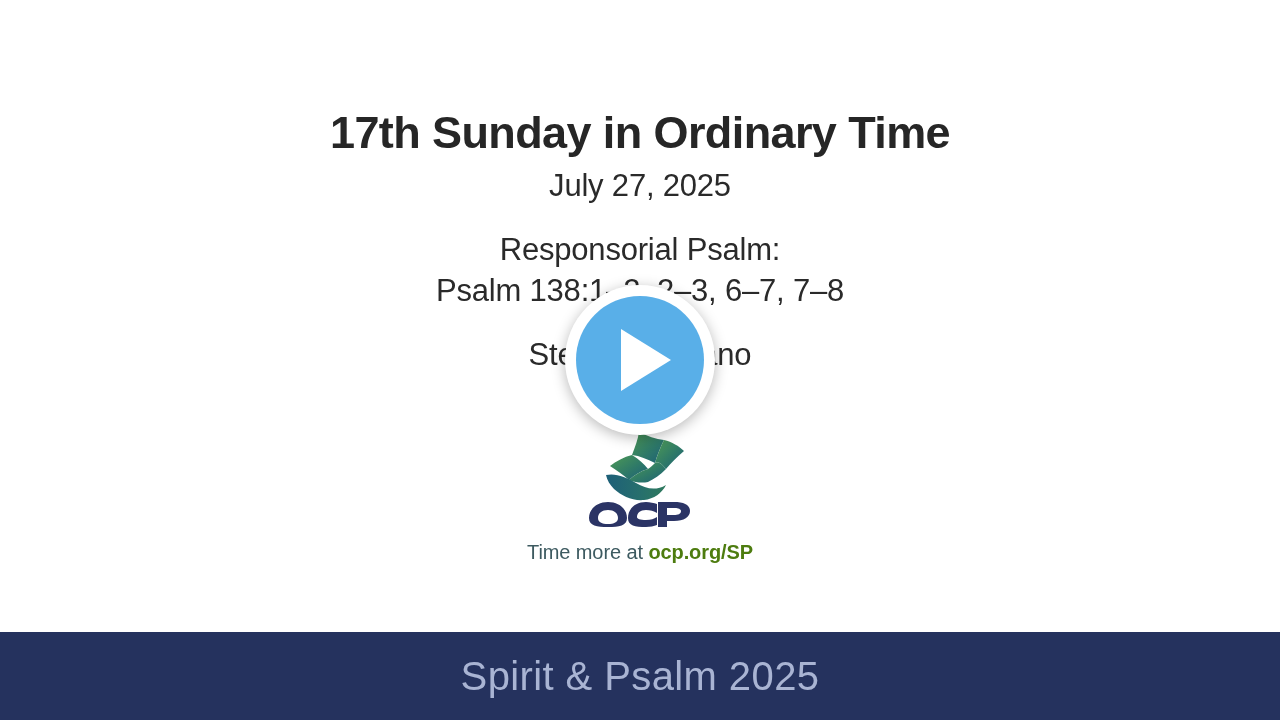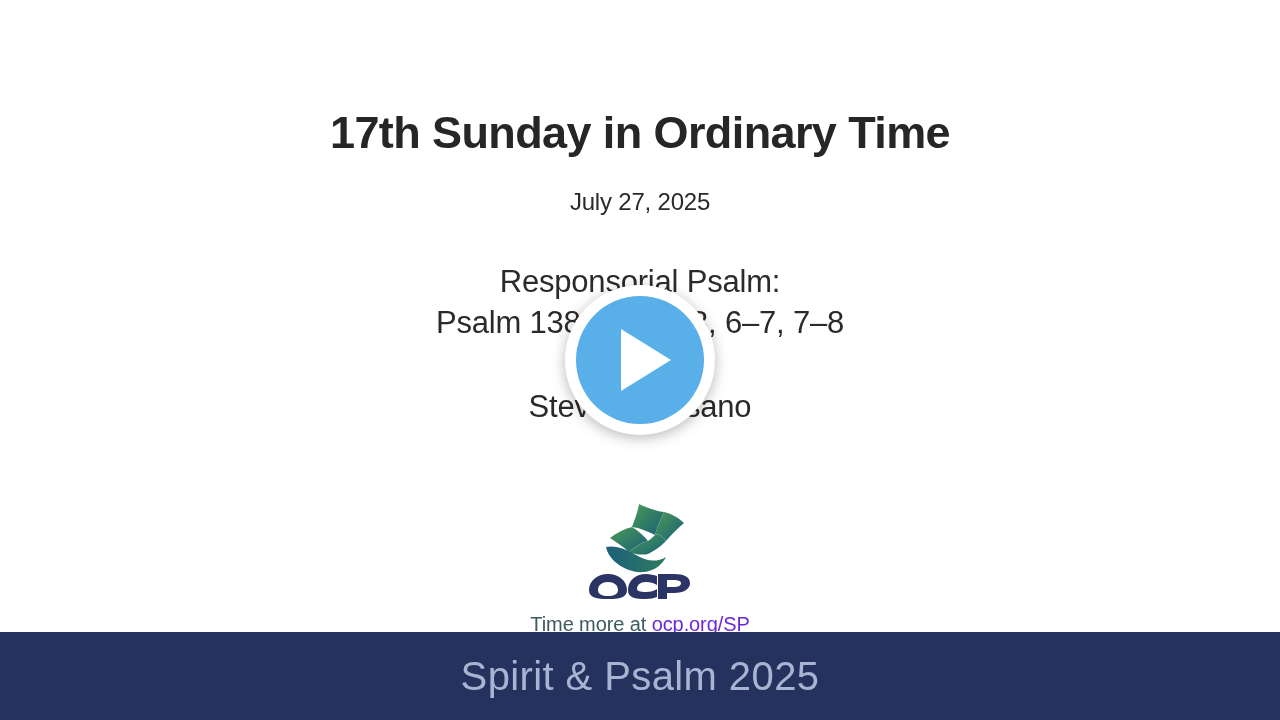--- a/index.html
+++ b/index.html
@@ -26,37 +26,36 @@
   .poster {
     position: absolute;
     left: 0;
     top: 0;
     width: 1280px;
     height: 632px;
     background: #ffffff;
     display: flex;
     flex-direction: column;
     align-items: center;
-    gap: 20px;
   }
 
   .slide-title {
     margin-top: 108px;
     font-size: 45px;
     font-weight: bold;
     letter-spacing: -0.6px;
     color: #262626;
     line-height: 1.12;
     text-align: center;
     white-space: nowrap;
   }
 
   .slide-date {
     margin-top: 10px;
-    font-size: 24px;
+    font-size: 31px;
     font-weight: normal;
     color: #2a2a2a;
     letter-spacing: -0.2px;
     text-align: center;
   }
 
   .slide-subblock {
     margin-top: 26px;
     text-align: center;
   }
@@ -91,22 +90,22 @@
   }
 
   .learn-more {
     margin-top: 14px;
     font-size: 20px;
     color: #3d5a60;
     letter-spacing: -0.1px;
     text-align: center;
   }
   .learn-more .url {
-    font-weight: normal;
-    color: #6d28d9;
+    font-weight: bold;
+    color: #4d7c0f;
   }
 
   
   .play-button {
     position: absolute;
     left: 565px;
     top: 285px;
     width: 150px;
     height: 150px;
     border-radius: 50%;

